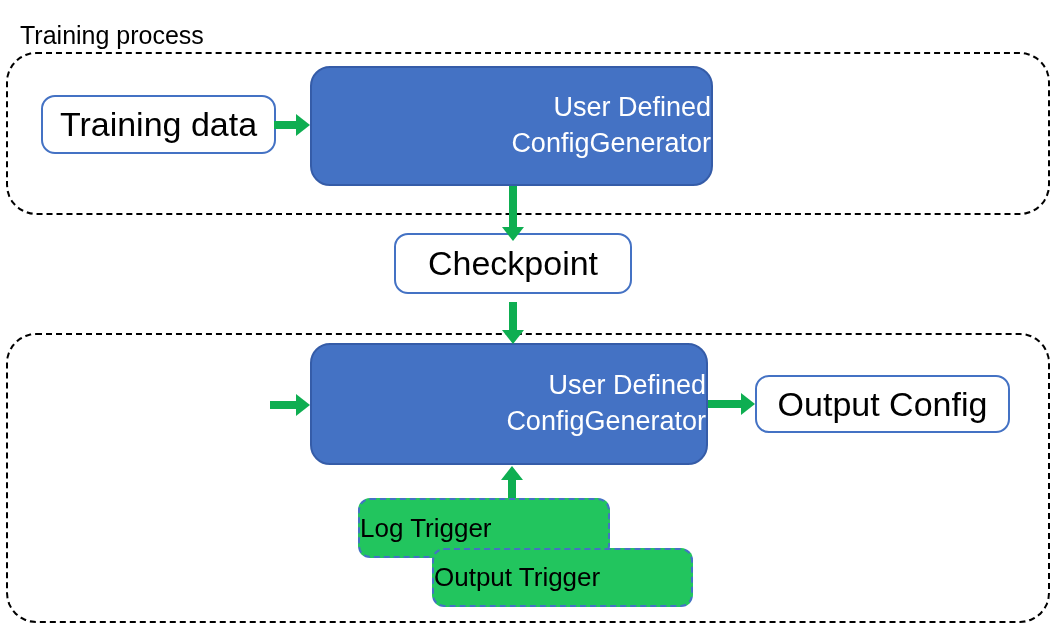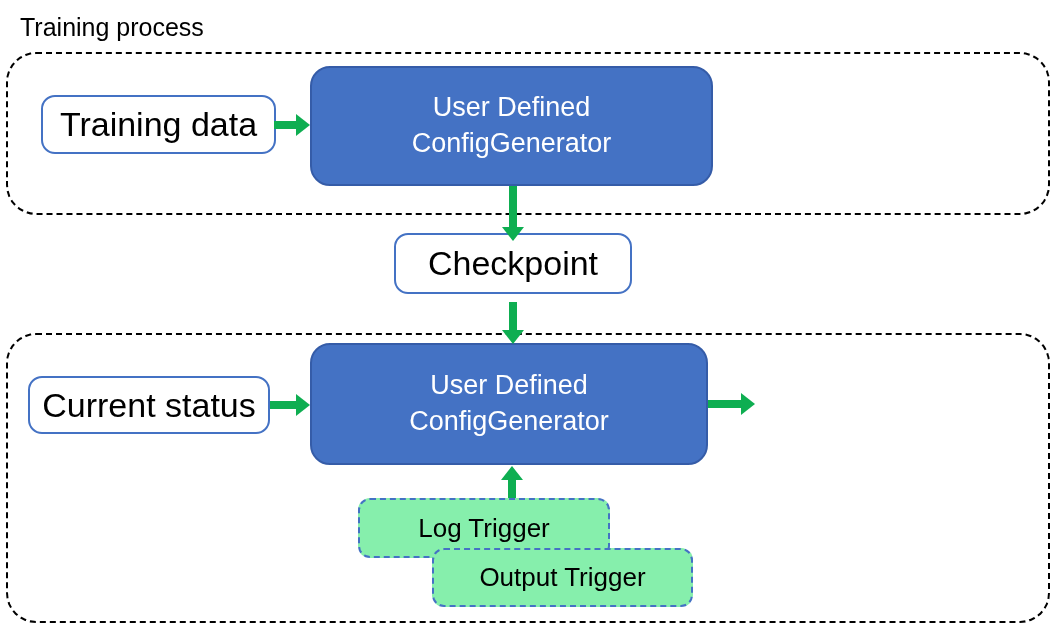--- a/index.html
+++ b/index.html
@@ -27,66 +27,66 @@
   }
   .white-box{
     position:absolute;background:#fff;border:2px solid var(--box-border);
     border-radius:14px;box-sizing:border-box;
     display:flex;align-items:center;justify-content:center;
     font-size:34px;color:var(--text);z-index:3;
   }
   .blue-box{
     position:absolute;background:var(--node-fill);
     border:2px solid var(--node-border);border-radius:20px;box-sizing:border-box;
-    display:flex;flex-direction:column;align-items:center;justify-content:center;
+    display:flex;flex-direction:column;align-items:flex-end;justify-content:center;
     font-size:27px;line-height:1.32;color:var(--node-text);z-index:2;text-align:center;
   }
   .dashed-box{
-    position:absolute;background:#86efac;border:2px dashed var(--box-border);
+    position:absolute;background:#22c55e;border:2px dashed var(--box-border);
     border-radius:12px;box-sizing:border-box;
-    display:flex;align-items:center;justify-content:center;
+    display:flex;align-items:center;justify-content:flex-start;
     font-size:26px;color:var(--text);
   }
   .arrow{position:absolute;z-index:5;}
   .arrow rect,.arrow polygon{fill:var(--arrow);}
 </style>
 </head>
 <body>
 
 <div class="canvas">
 
-  <div class="section-title" style="left:20px;top:14px">Training process</div>
+  <div class="section-title" style="left:20px;top:22px">Training process</div>
 
   <div class="container" style="left:6px;top:52px;width:1044px;height:163px"></div>
 
   <div class="white-box" style="left:41px;top:95px;width:235px;height:59px">
     <span>Training data</span>
   </div>
 
   <div class="blue-box" style="left:310px;top:66px;width:403px;height:120px">
     <span>User Defined</span>
     <span>ConfigGenerator</span>
   </div>
 
   <div class="white-box" style="left:394px;top:233px;width:238px;height:61px">
     <span>Checkpoint</span>
   </div>
 
 
   <div class="container" style="left:6px;top:333px;width:1044px;height:290px"></div>
 
-  <div class="white-box" style="left:28px;top:376px;width:242px;height:58px">
-    <span>Current status</span>
-  </div>
 
   <div class="blue-box" style="left:310px;top:343px;width:398px;height:122px">
     <span>User Defined</span>
     <span>ConfigGenerator</span>
   </div>
 
+  <div class="white-box" style="left:755px;top:375px;width:255px;height:58px">
+    <span>Output Config</span>
+  </div>
 
   <div class="dashed-box" style="left:358px;top:498px;width:252px;height:60px;z-index:3">
     <span>Log Trigger</span>
   </div>
 
   <div class="dashed-box" style="left:432px;top:548px;width:261px;height:59px;z-index:4">
     <span>Output Trigger</span>
   </div>
 
   <svg class="arrow" style="left:274px;top:113px" width="36" height="24" viewBox="0 0 36 24">

